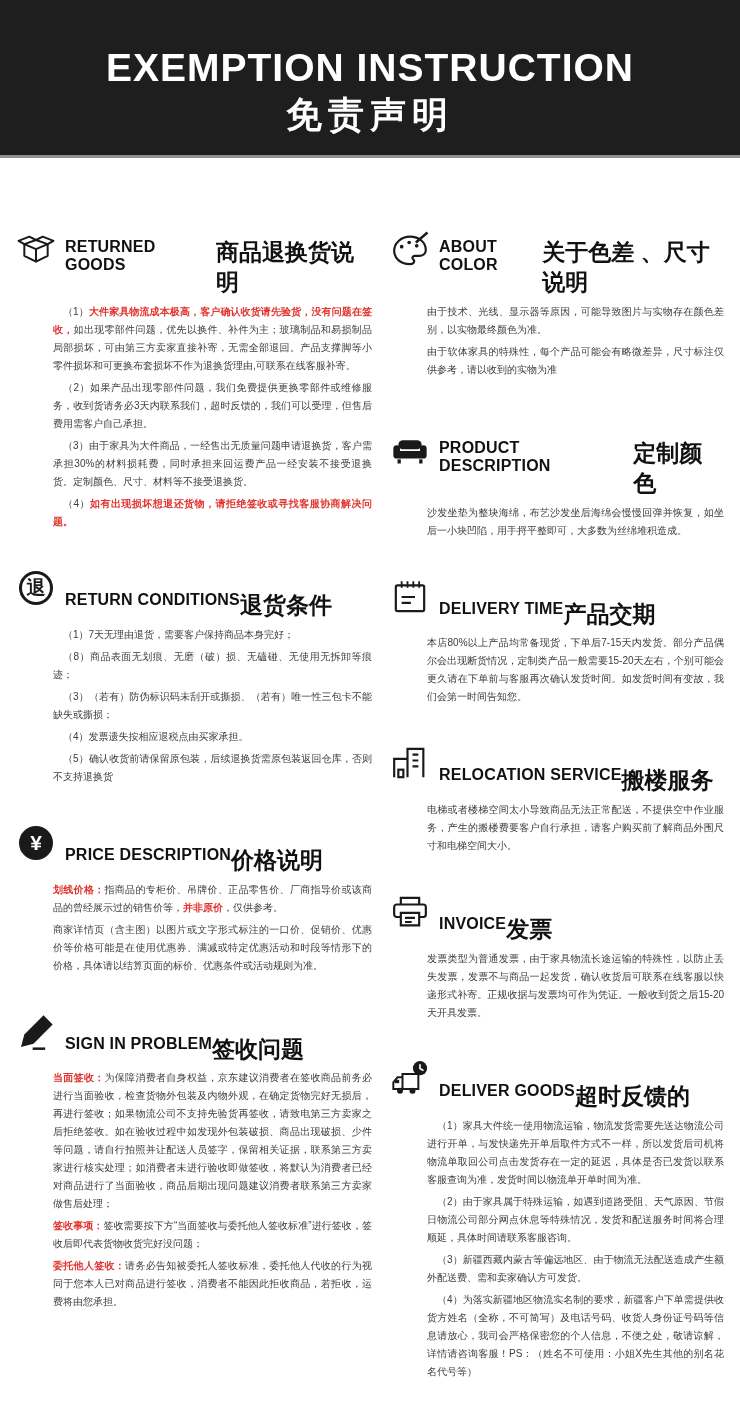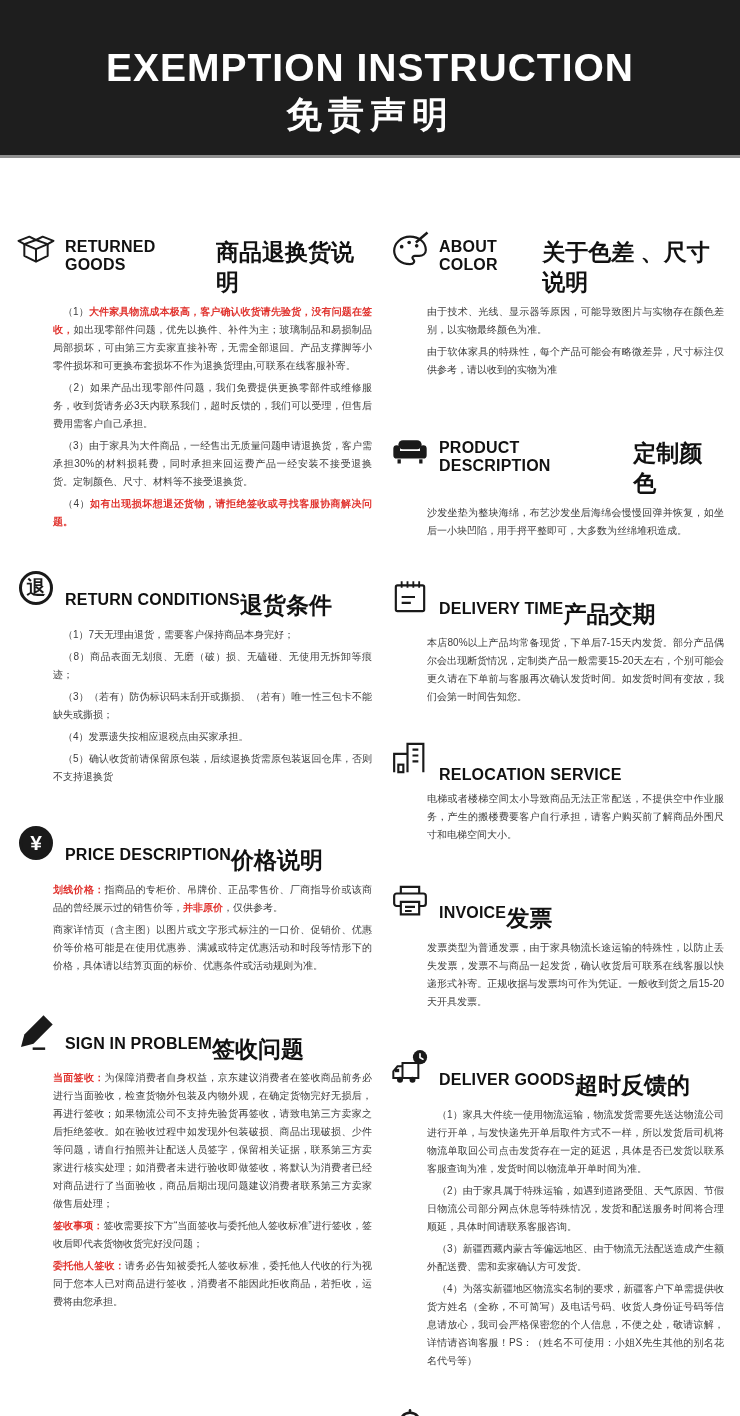--- a/index.html
+++ b/index.html
@@ -183,20 +183,21 @@
             <span class="sec-icon">
               <svg viewBox="0 0 48 48" fill="none" stroke="#1a1a1a" stroke-width="2.6">
                 <path d="M21 41V7h19v34"></path>
                 <path d="M5 41V19h16"></path>
                 <path d="M27 14h7M27 21h7M27 28h7"></path>
                 <rect x="10" y="32" width="6" height="9"></rect>
               </svg>
             </span>
             <div class="sec-titles">
               <div class="sec-title-en">RELOCATION SERVICE</div>
+              <div class="sec-title-zh">搬楼服务</div>
             </div>
           </div>
           <div class="sec-body">
             <p><span>电梯或者楼梯空间太小导致商品无法正常配送，不提供空中作业服务，产生的搬楼费要客户自行承担，请客户购买前了解商品外围尺寸和电梯空间大小。</span></p>
           </div>
         </section>
         <section class="section">
           <div class="sec-head">
             <span class="sec-icon">
               <svg viewBox="0 0 48 48" fill="none" stroke="#1a1a1a" stroke-width="2.6">

